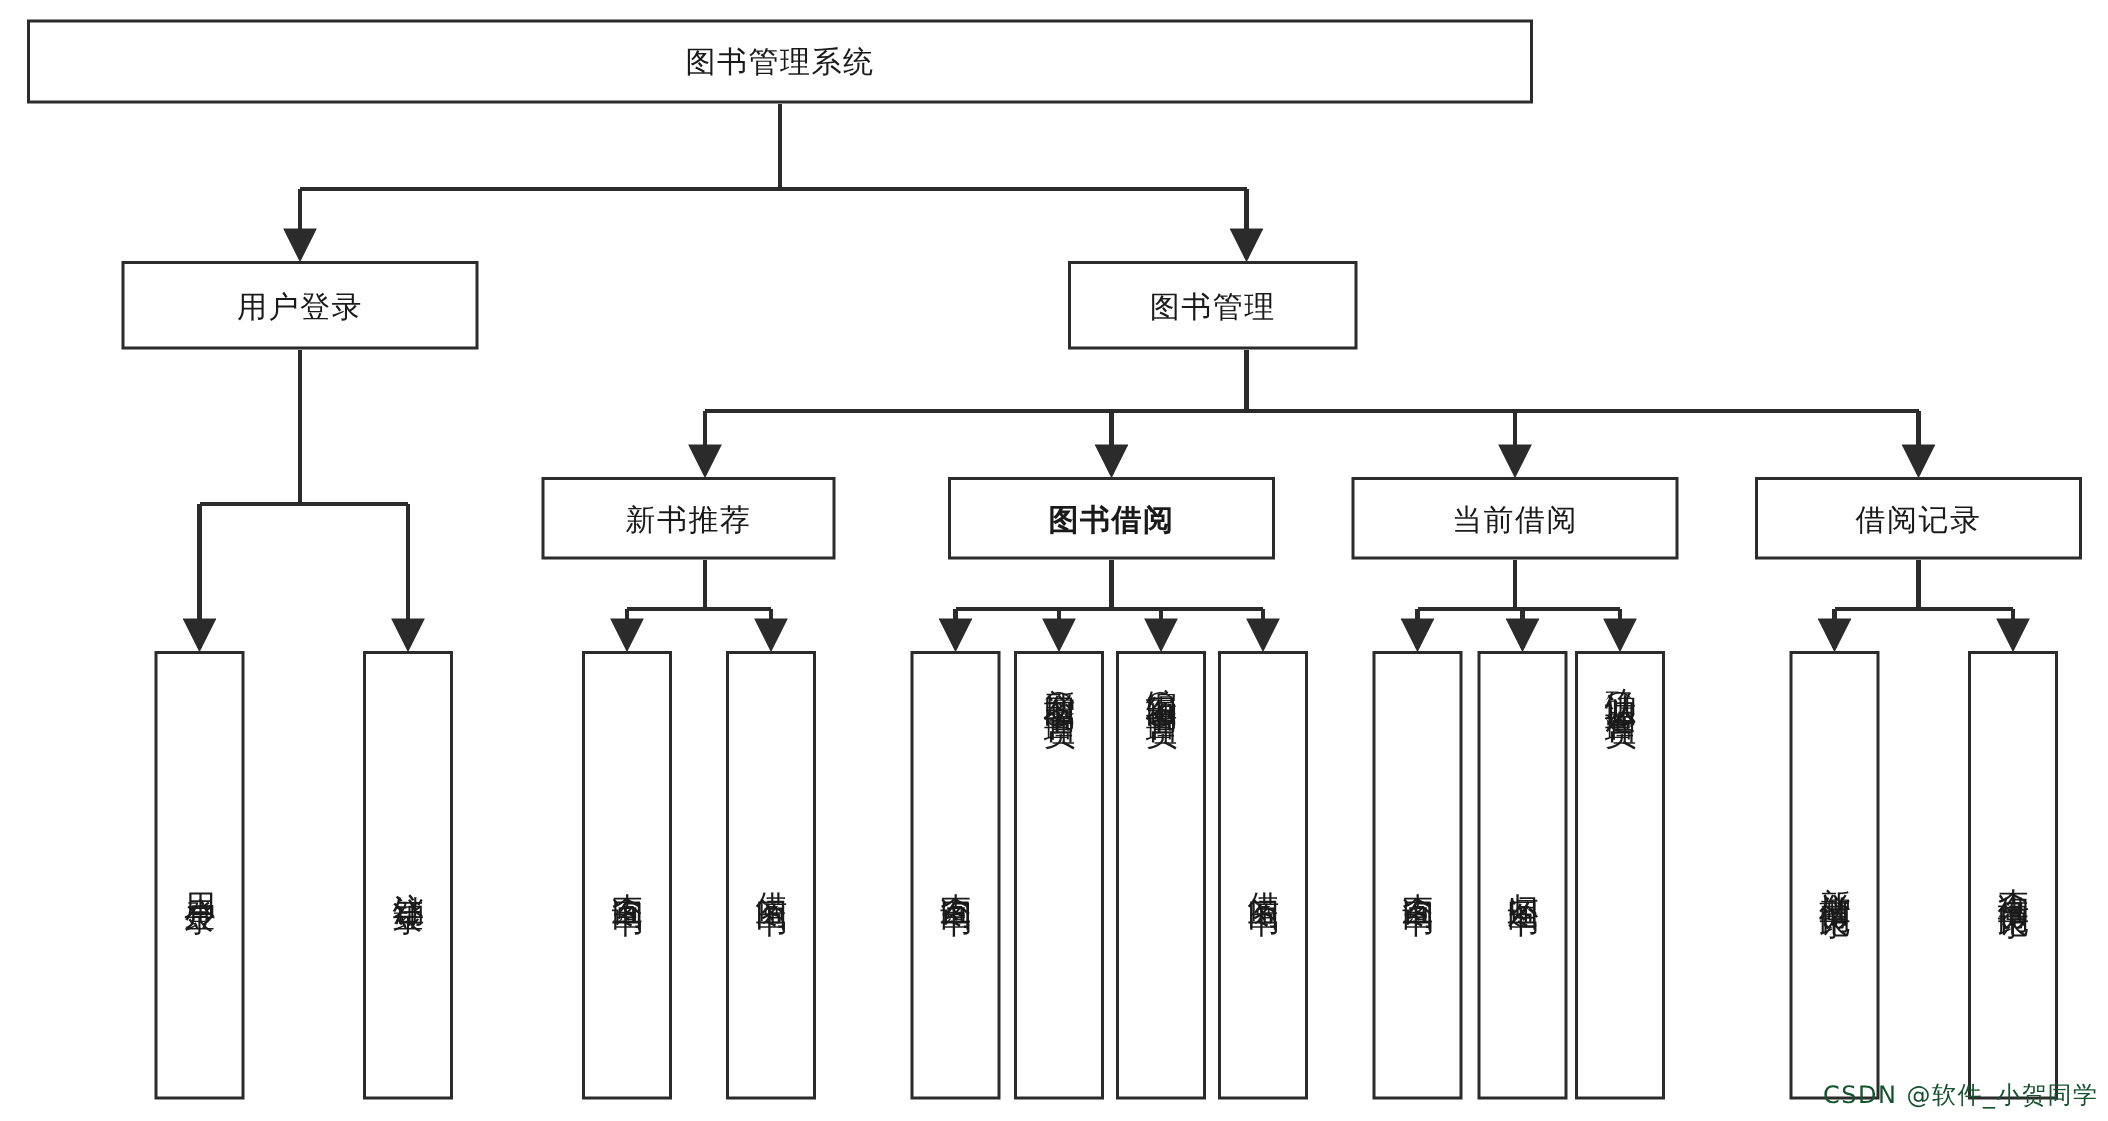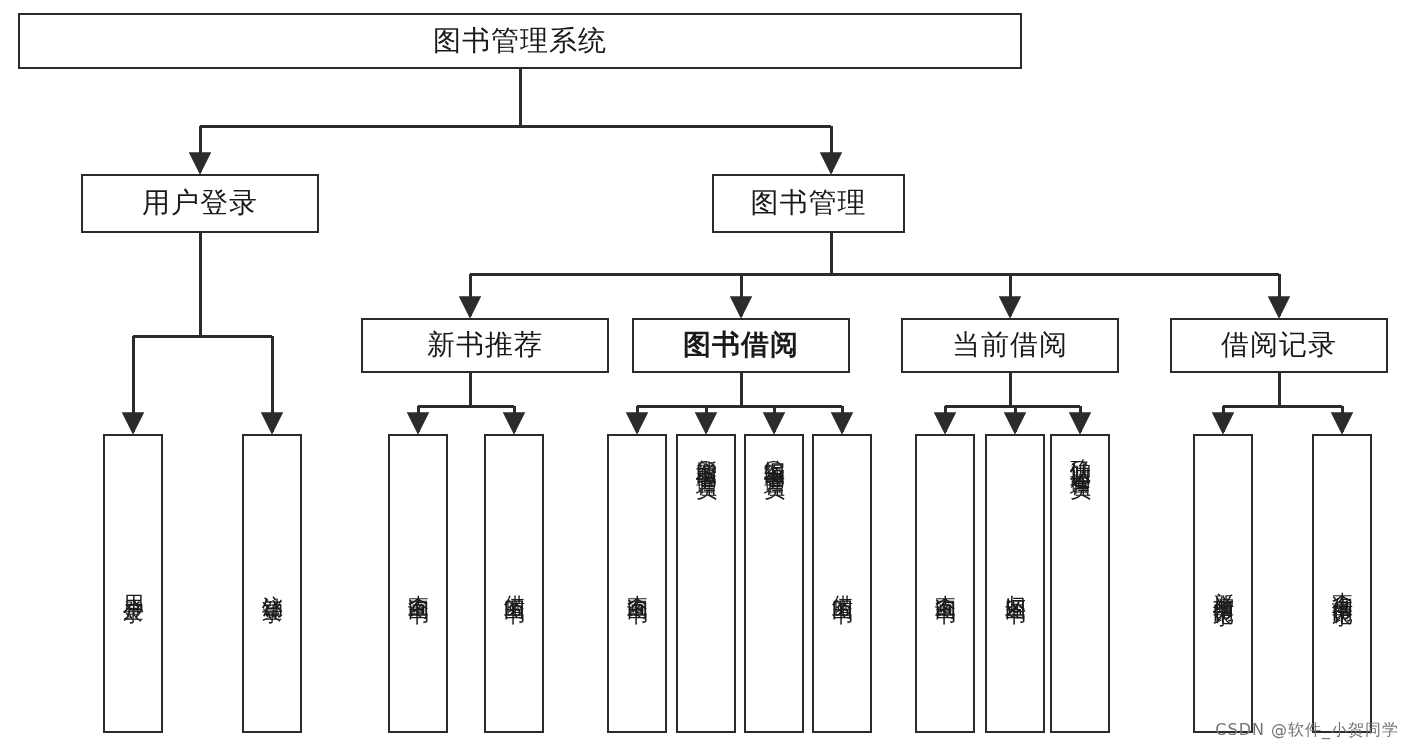--- a/index.html
+++ b/index.html
@@ -30,21 +30,21 @@
     position: absolute;
     box-sizing: border-box;
     border: 2px solid #2b2b2b;
     background: #ffffff;
     display: flex;
     align-items: center;
     justify-content: center;
     color: #1a1a1a;
   }
   .node-h {
-    font-size: 28px;
+    font-size: 20px;
     line-height: 1.1;
     letter-spacing: 1px;
     white-space: nowrap;
   }
   .node-v {
     
     align-items: flex-start;
     justify-content: center;
     padding-top: 6px;
   }
@@ -59,21 +59,21 @@
   }
   .node-v.centerable {
     align-items: center;
     padding-top: 0;
   }
   .watermark {
     position: absolute;
     right: 6px;
     bottom: 6px;
     font-size: 16px;
-    color: #737373;
+    color: #14532d;
     letter-spacing: 1px;
     white-space: nowrap;
     font-family: "DejaVu Sans", "Liberation Sans", sans-serif;
   }
 </style>
 </head>
 <body>
 
 <div id="canvas">
 
@@ -134,21 +134,21 @@
     <span>图书管理系统</span>
   </div>
 
   <div class="node node-h" style="left:81px; top:174px; width:238px; height:59px;">
     <span>用户登录</span>
   </div>
   <div class="node node-h" style="left:712px; top:174px; width:193px; height:59px;">
     <span>图书管理</span>
   </div>
 
-  <div class="node node-h" style="left:361px; top:318px; width:248px; height:55px;">
+  <div class="node node-h" style="left:361px; top:318px; width:196px; height:55px;">
     <span>新书推荐</span>
   </div>
   <div class="node node-h" style="left:632px; top:318px; width:218px; height:55px;font-weight:bold;">
     <span>图书借阅</span>
   </div>
   <div class="node node-h" style="left:1170px; top:318px; width:218px; height:55px;">
     <span>借阅记录</span>
   </div>
   <div class="node node-h" style="left:901px; top:318px; width:218px; height:55px;">
     <span>当前借阅</span>

